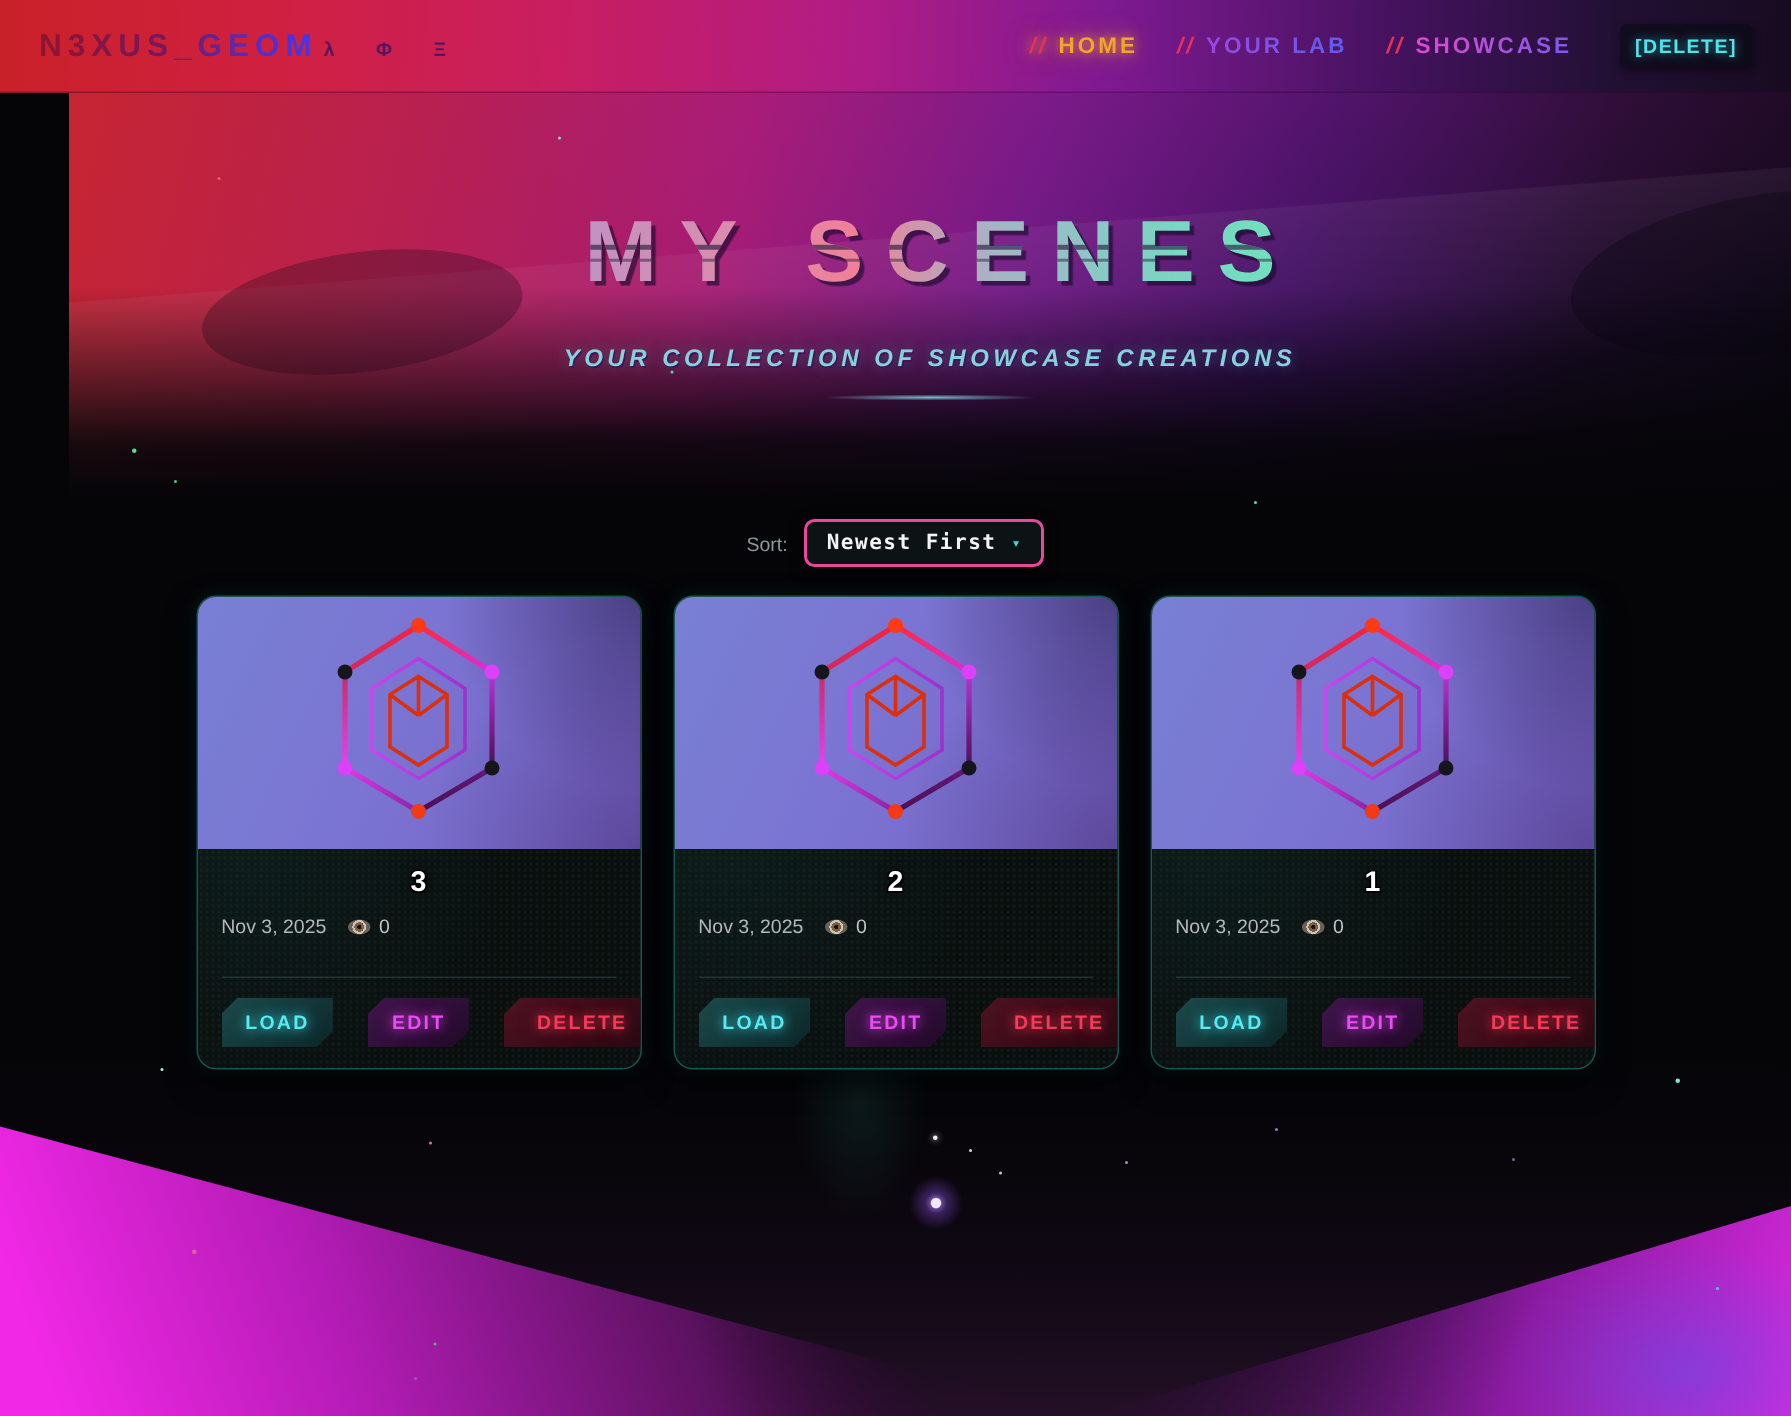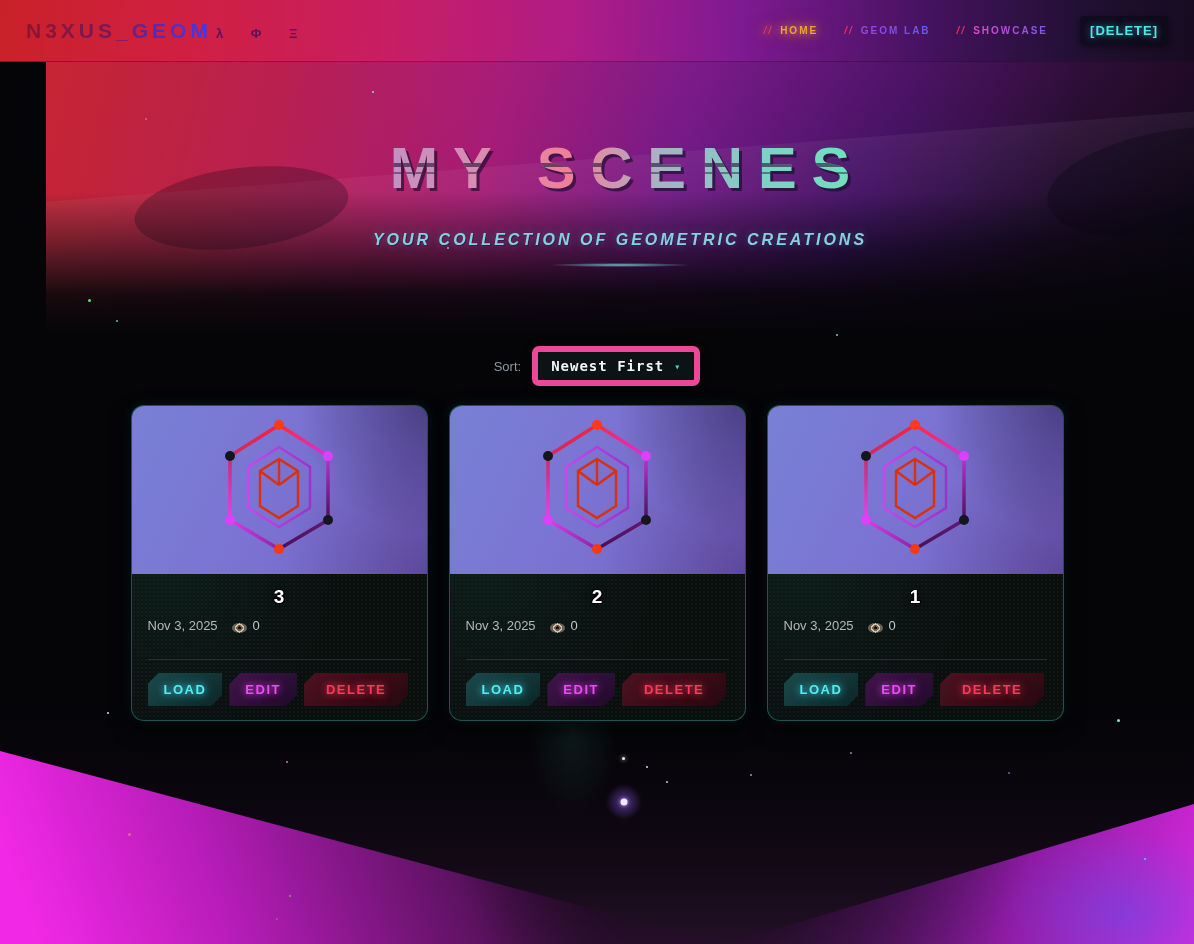--- a/index.html
+++ b/index.html
@@ -15,21 +15,21 @@
     border-bottom:1px solid rgba(50,5,50,0.4);
   }
   .brand { display:flex; align-items:baseline; }
   .logo {
     font-size:21px; font-weight:bold; letter-spacing:4px;
     background:linear-gradient(90deg,#8d1530 0%,#78175c 45%,#5330c8 80%,#4338e8 100%);
     -webkit-background-clip:text; background-clip:text; color:transparent;
   }
   .logo-glyphs { margin-left:4px; font-size:13px; letter-spacing:12px; color:rgba(80,20,95,0.95); font-weight:bold; }
   .nav { display:flex; align-items:center; gap:26px; }
-  .nav-item { font-size:10px; font-weight:bold; letter-spacing:2px; cursor:pointer; white-space:nowrap; }
+  .nav-item { font-size:15px; font-weight:bold; letter-spacing:2px; cursor:pointer; white-space:nowrap; }
   .nav-slash { color:#e8315a; margin-right:7px; font-style:italic; }
   .nav-home { color:#f2a42c; text-shadow:0 0 8px rgba(242,164,44,0.9),0 0 18px rgba(242,164,44,0.55); }
   .nav-geom .nav-label{ background:linear-gradient(90deg,#9a48e0,#5c5cf0); -webkit-background-clip:text; background-clip:text; color:transparent; }
   .nav-show .nav-label{ background:linear-gradient(90deg,#e04ad0,#7e58e8); -webkit-background-clip:text; background-clip:text; color:transparent;text-decoration:underline; }
   .logout {
     margin-left:6px; padding:7px 10px; border-radius:4px; background:rgba(6,10,16,0.55);
     color:#4ee6ea; font-size:13px; font-weight:bold; letter-spacing:1px; cursor:pointer;
     text-shadow:0 0 7px rgba(70,225,235,0.65); box-shadow:0 2px 6px rgba(0,0,0,0.45);
   }
 
@@ -60,21 +60,21 @@
     color:#86d2da; text-shadow:1px 1px 0 rgba(60,20,90,0.85), 0 0 10px rgba(70,200,215,0.35);
   }
   .hero-divider { width:140px; height:4px; margin:14px auto 0;
     background:radial-gradient(ellipse at center, rgba(130,215,225,0.85), rgba(130,215,225,0) 72%); }
 
   
   .main { position:relative; z-index:3; }
   .sort-row { display:flex; align-items:center; justify-content:center; margin-top:14px; }
   .sort-label { color:#8d989b; font-size:13px; margin-right:11px; }
   .sort-select {
-    display:inline-flex; align-items:center; background:#0b1315; border:6px solid #ec4899;
+    display:inline-flex; align-items:center; background:#0b1315; border:2px solid #ec4899;
     border-radius:7px; padding:6px 13px; cursor:pointer; box-shadow:0 2px 10px rgba(0,0,0,0.65);
     font-family:"DejaVu Sans Mono", monospace; font-weight:bold; font-size:14px; color:#f4f4f4; letter-spacing:1px;
   }
   .sort-caret { color:#46d2d6; font-size:10px; margin-left:10px; }
 
   .cards { display:flex; justify-content:center; gap:21px; margin-top:19px; }
   .card {
     width:297px; height:316px; border-radius:13px; overflow:hidden;
     border:1px solid rgba(42,157,147,0.5); background:#0a0f0e;
     box-shadow:0 8px 20px rgba(0,0,0,0.7), 0 0 12px rgba(25,170,155,0.14);
@@ -88,26 +88,26 @@
   }
   .card-body {
     height:147px; position:relative;
     background-image:
       radial-gradient(circle at 12% 0%, rgba(35,110,95,0.13), transparent 55%),
       radial-gradient(rgba(80,200,190,0.05) 1px, transparent 1.2px);
     background-size:auto, 4px 4px;
   }
   .card-title { text-align:center; padding-top:12px; font-size:19px; font-weight:bold; color:#fff;
     text-shadow:-1px -1px 0 #000, 1px -1px 0 #000, -1px 1px 0 #000, 1px 1px 0 #000, 0 0 8px rgba(0,0,0,0.9); }
-  .card-meta { display:flex; align-items:flex-end; padding:0 16px; margin-top:10px; font-size:13px; color:#b4b8ba; }
+  .card-meta { display:flex; align-items:center; padding:0 16px; margin-top:10px; font-size:13px; color:#b4b8ba; }
   .eye { width:15px; height:10px; margin:0 6px 0 14px; border-radius:50%;
     background:radial-gradient(circle at 50% 50%, #120d08 0 1.5px, #7d5f3f 1.5px 3.2px, #cbc4b4 3.2px 4.6px, #6b6257 4.6px); }
   .views-count { color:#c2c6c8; }
   .card-divider { border-top:1px solid rgba(150,195,205,0.16); margin:26px 16px 0; }
-  .card-actions { display:flex; gap:7px; padding:0 16px; margin-top:13px; }
+  .card-actions { display:flex; gap:23px; padding:0 16px; margin-top:13px; }
   .btn {
     border:none; cursor:pointer; font-family:"Liberation Sans", sans-serif;
     font-size:13px; font-weight:bold; letter-spacing:1.5px; padding:9px 16px;
     clip-path:polygon(11px 0, 100% 0, 100% calc(100% - 11px), calc(100% - 11px) 100%, 0 100%, 0 11px);
   }
   .btn-load { background:linear-gradient(145deg,#1d4a4c,#0c2527); color:#57ecf2;
     text-shadow:0 0 7px rgba(60,230,240,0.9),0 0 14px rgba(60,230,240,0.45); }
   .btn-edit { background:linear-gradient(145deg,#41164c,#200a28); color:#ea4cf4;
     text-shadow:0 0 7px rgba(230,70,240,0.9),0 0 14px rgba(230,70,240,0.4); }
   .btn-delete { background:linear-gradient(145deg,#4e1222,#270810); color:#f63b58; padding:9px 22px;
@@ -185,33 +185,33 @@
     </defs>
   </svg>
 
   <header class="topbar">
     <div class="brand">
       <span class="logo">N3XUS_GEOM</span>
       <span class="logo-glyphs">λ Φ Ξ</span>
     </div>
     <nav class="nav">
       <span class="nav-item nav-home"><span class="nav-slash">//</span><span class="nav-label">HOME</span></span>
-      <span class="nav-item nav-geom"><span class="nav-slash">//</span><span class="nav-label">GEOM LAB</span></span>
+      <span class="nav-item nav-geom"><span class="nav-slash">//</span><span class="nav-label">YOUR LAB</span></span>
       <span class="nav-item nav-show"><span class="nav-slash">//</span><span class="nav-label">SHOWCASE</span></span>
       <span class="logout">[DELETE]</span>
     </nav>
   </header>
 
   <section class="hero">
     <div class="hero-beam"></div>
     <div class="planet planet-left"></div>
     <div class="planet planet-right"></div>
     <div class="hero-inner">
       <h1 class="page-title">MY SCENES</h1>
-      <div class="page-subtitle">YOUR COLLECTION OF GEOMETRIC CREATIONS</div>
+      <div class="page-subtitle">YOUR COLLECTION OF SHOWCASE CREATIONS</div>
       <div class="hero-divider"></div>
     </div>
   </section>
 
   <main class="main">
     <div class="sort-row">
       <span class="sort-label">Sort:</span>
       <span class="sort-select">
         <span>Newest First</span>
         <span class="sort-caret">▾</span>

